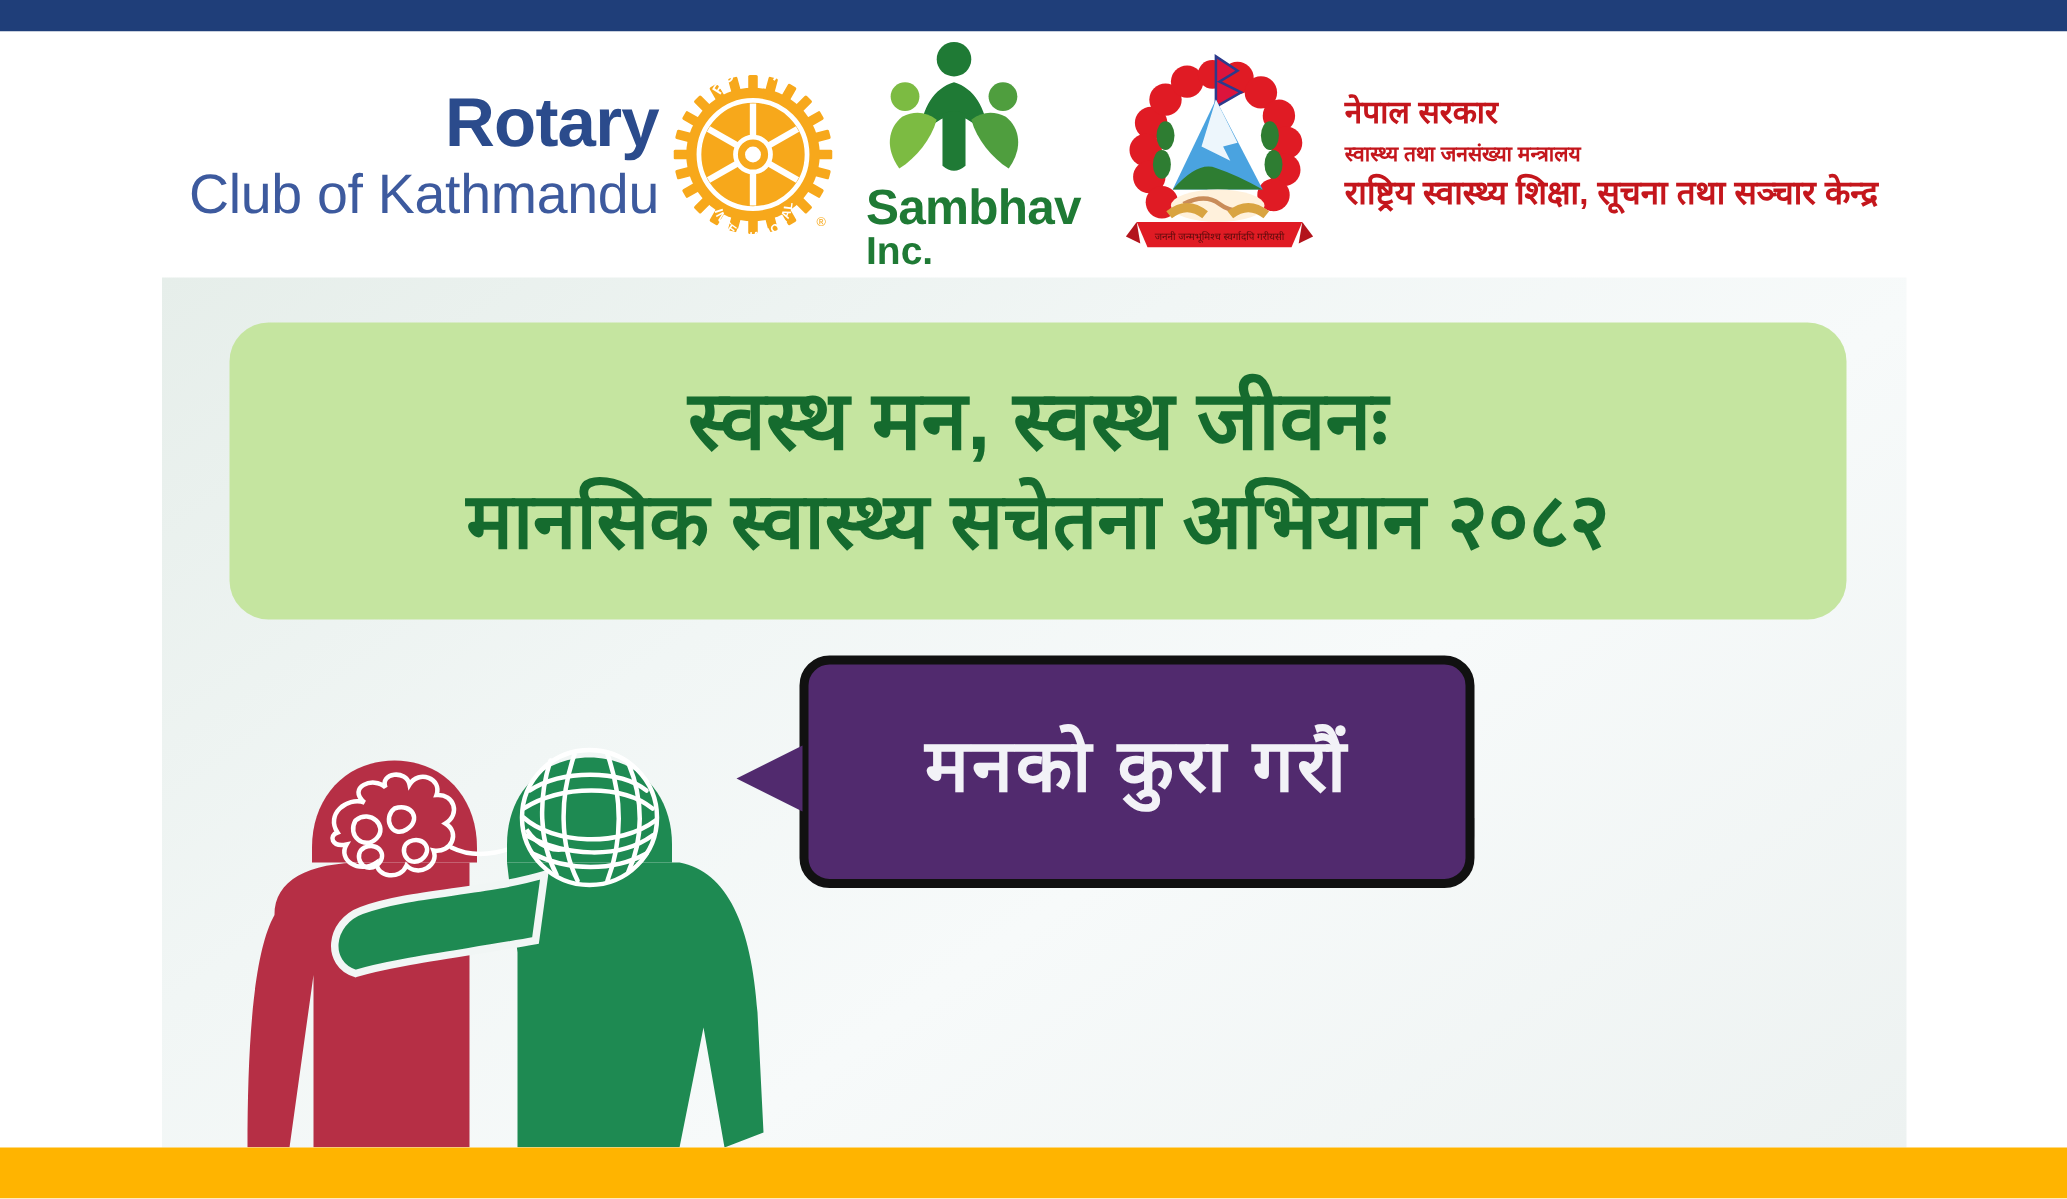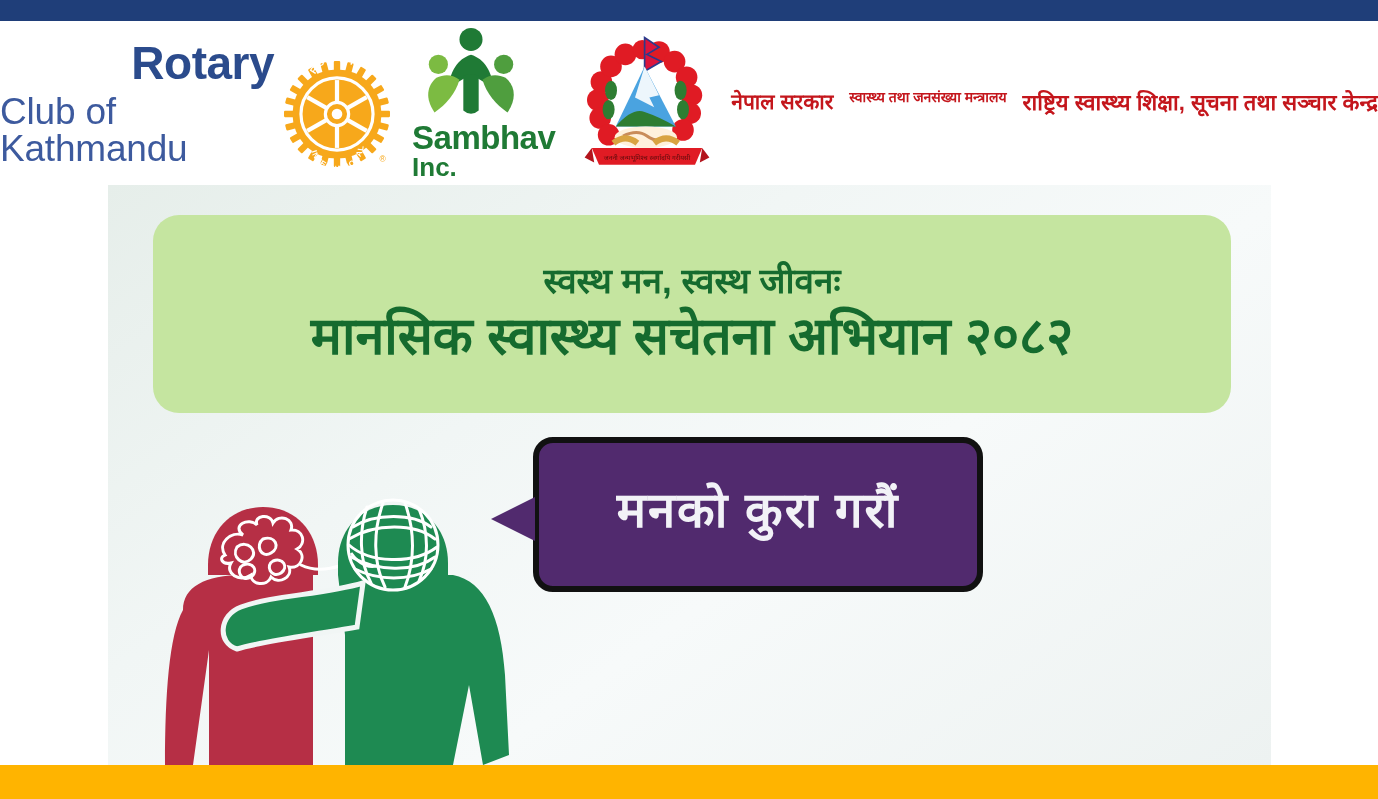--- a/index.html
+++ b/index.html
@@ -22,21 +22,21 @@
 
   
   .header{
     position:absolute; left:0; top:21px; width:1378px; height:164px;
     background:#ffffff;
     display:flex; align-items:center; justify-content:center;
   }
   .logo-row{ display:flex; align-items:center; gap:0px; }
 
   
-  .rotary{ display:flex; align-items:flex-end; gap:10px; margin-right:22px;}
+  .rotary{ display:flex; align-items:center; gap:10px; margin-right:22px;}
   .rotary-words{ display:flex; flex-direction:column; align-items:flex-end; line-height:1; }
   .rotary-words .r1{
     font-size:46px; font-weight:bold; color:#2b4b8c; letter-spacing:-0.5px;
   }
   .rotary-words .r2{
     font-size:37px; color:#3d5a9e; letter-spacing:-0.2px; margin-top:7px;
   }
   .rotary-wheel{ width:106px; height:106px; }
 
   
@@ -45,21 +45,21 @@
   .sambhav-name{
     font-size:33px; font-weight:bold; color:#1f7a35; line-height:0.95; letter-spacing:-0.5px;
   }
   .sambhav-sub{
     font-size:26px; font-weight:bold; color:#1f7a35; line-height:1;
   }
 
   
   .gov{ display:flex; align-items:center; gap:12px; }
   .gov-emblem{ width:144px; height:150px; }
-  .gov-lines{ display:flex; flex-direction:row; gap:16px; }
+  .gov-lines{ display:flex; flex-direction:column; gap:4px; }
   .gov-lines div{
     font-family:"Liberation Sans", sans-serif;
     color:#c4161c; font-weight:bold; line-height:1.25; white-space:nowrap;
   }
   .gov-l1{ font-size:21px; }
   .gov-l2{ font-size:14px; }
   .gov-l3{ font-size:22px; }
 
   
   .panel{
@@ -71,21 +71,21 @@
   .title-banner{
     position:absolute; left:45px; top:30px; width:1078px; height:198px;
     background:#c5e5a0; border-radius:26px;
     display:flex; flex-direction:column; align-items:center; justify-content:center;
     gap:6px;
   }
   .title-line{
     color:#156b2e; font-weight:bold; text-align:center; line-height:1.15;
     white-space:nowrap;
   }
-  .title-1{ font-size:35px; }
+  .title-1{ font-size:55px; }
   .title-2{ font-size:52px; }
 
   
   .bubble{
     position:absolute; left:425px; top:252px; width:450px; height:136px;
   }
   .bubble-body{
     position:absolute; left:0; top:0; width:450px; height:155px;
     background:#512a6e; border:6px solid #111; border-radius:20px;
     display:flex; align-items:center; justify-content:center;

